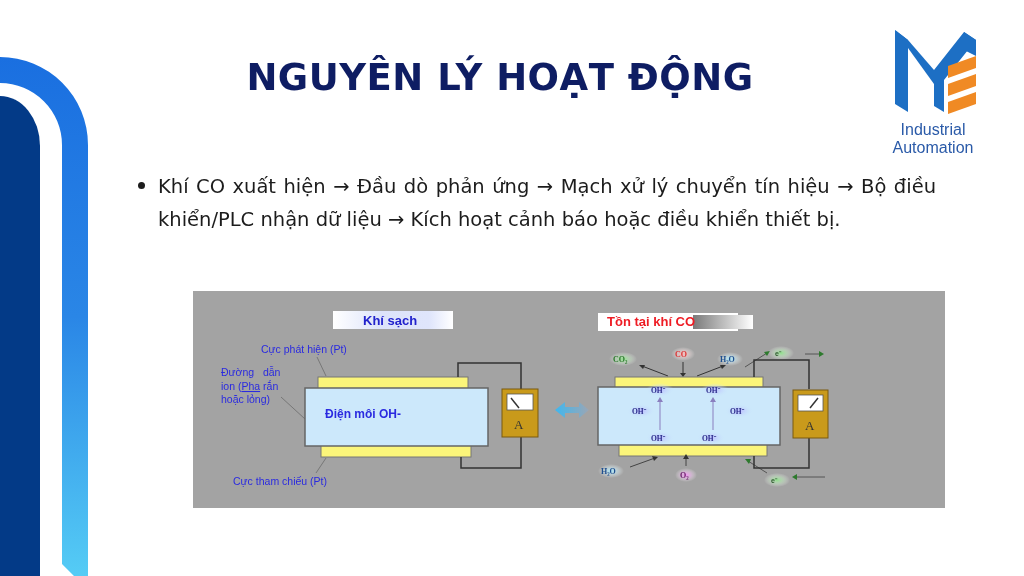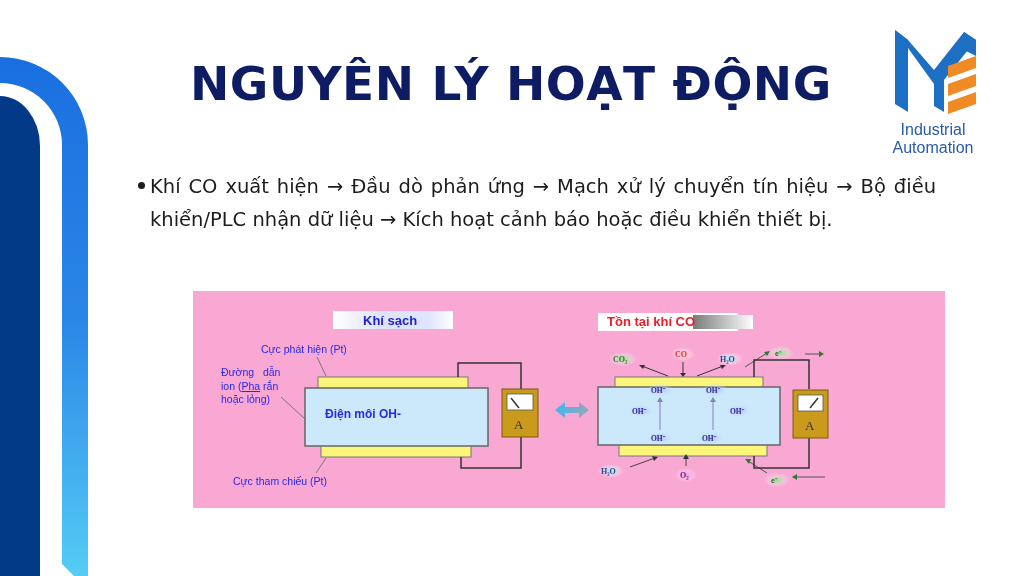--- a/index.html
+++ b/index.html
@@ -1,24 +1,24 @@
 <!DOCTYPE html>
 <html><head>
 <meta charset="utf-8">
 <style>
   html, body { margin:0; padding:0; }
   body { width:1024px; height:576px; background:#ffffff; position:relative; overflow:hidden; font-family:"Liberation Sans", sans-serif; }
   .deco { position:absolute; left:0; top:0; width:100px; height:576px; }
-  .title { position:absolute; left:190px; top:56px; width:620px; text-align:center; font-family:"DejaVu Sans", sans-serif; font-weight:bold; font-size:47px; letter-spacing:0.5px; color:#0e1d63; white-space:nowrap; }
+  .title { position:absolute; left:190px; top:56px; width:620px; text-align:center; font-family:"DejaVu Sans", sans-serif; font-weight:bold; font-size:37px; letter-spacing:0.5px; color:#0e1d63; white-space:nowrap; }
   .logo { position:absolute; left:878px; top:26px; width:112px; height:110px; }
   .logo-caption { position:absolute; left:876px; top:121px; width:114px; text-align:center; font-size:16px; color:#2a5aa8; }
   .bullet-wrap { position:absolute; left:138px; top:170px; width:798px; }
   .bullet-dot { position:absolute; left:0; top:12px; width:7px; height:7px; border-radius:50%; background:#1c1c1c; }
-  .bullet-text { margin-left:12px; font-family:"DejaVu Sans", sans-serif; font-size:19.5px; line-height:33px; color:#1c1c1c; text-align:justify; text-align-last:left; }
-  .diagram { position:absolute; left:193px; top:291px; width:752px; height:217px; background:#f9a8d4; }
+  .bullet-text { margin-left:20px; font-family:"DejaVu Sans", sans-serif; font-size:19.5px; line-height:33px; color:#1c1c1c; text-align:justify; text-align-last:left; }
+  .diagram { position:absolute; left:193px; top:291px; width:752px; height:217px; background:#a3a3a3; }
   .diagram svg { display:block; }
 </style>
 </head>
 <body>
 
 <svg class="deco" viewBox="0 0 100 576" width="100" height="576">
   <defs>
     <linearGradient id="archGrad" x1="0" y1="0" x2="0" y2="1">
       <stop offset="0" stop-color="#1a6fe0"></stop>
       <stop offset="0.5" stop-color="#2a86e6"></stop>

